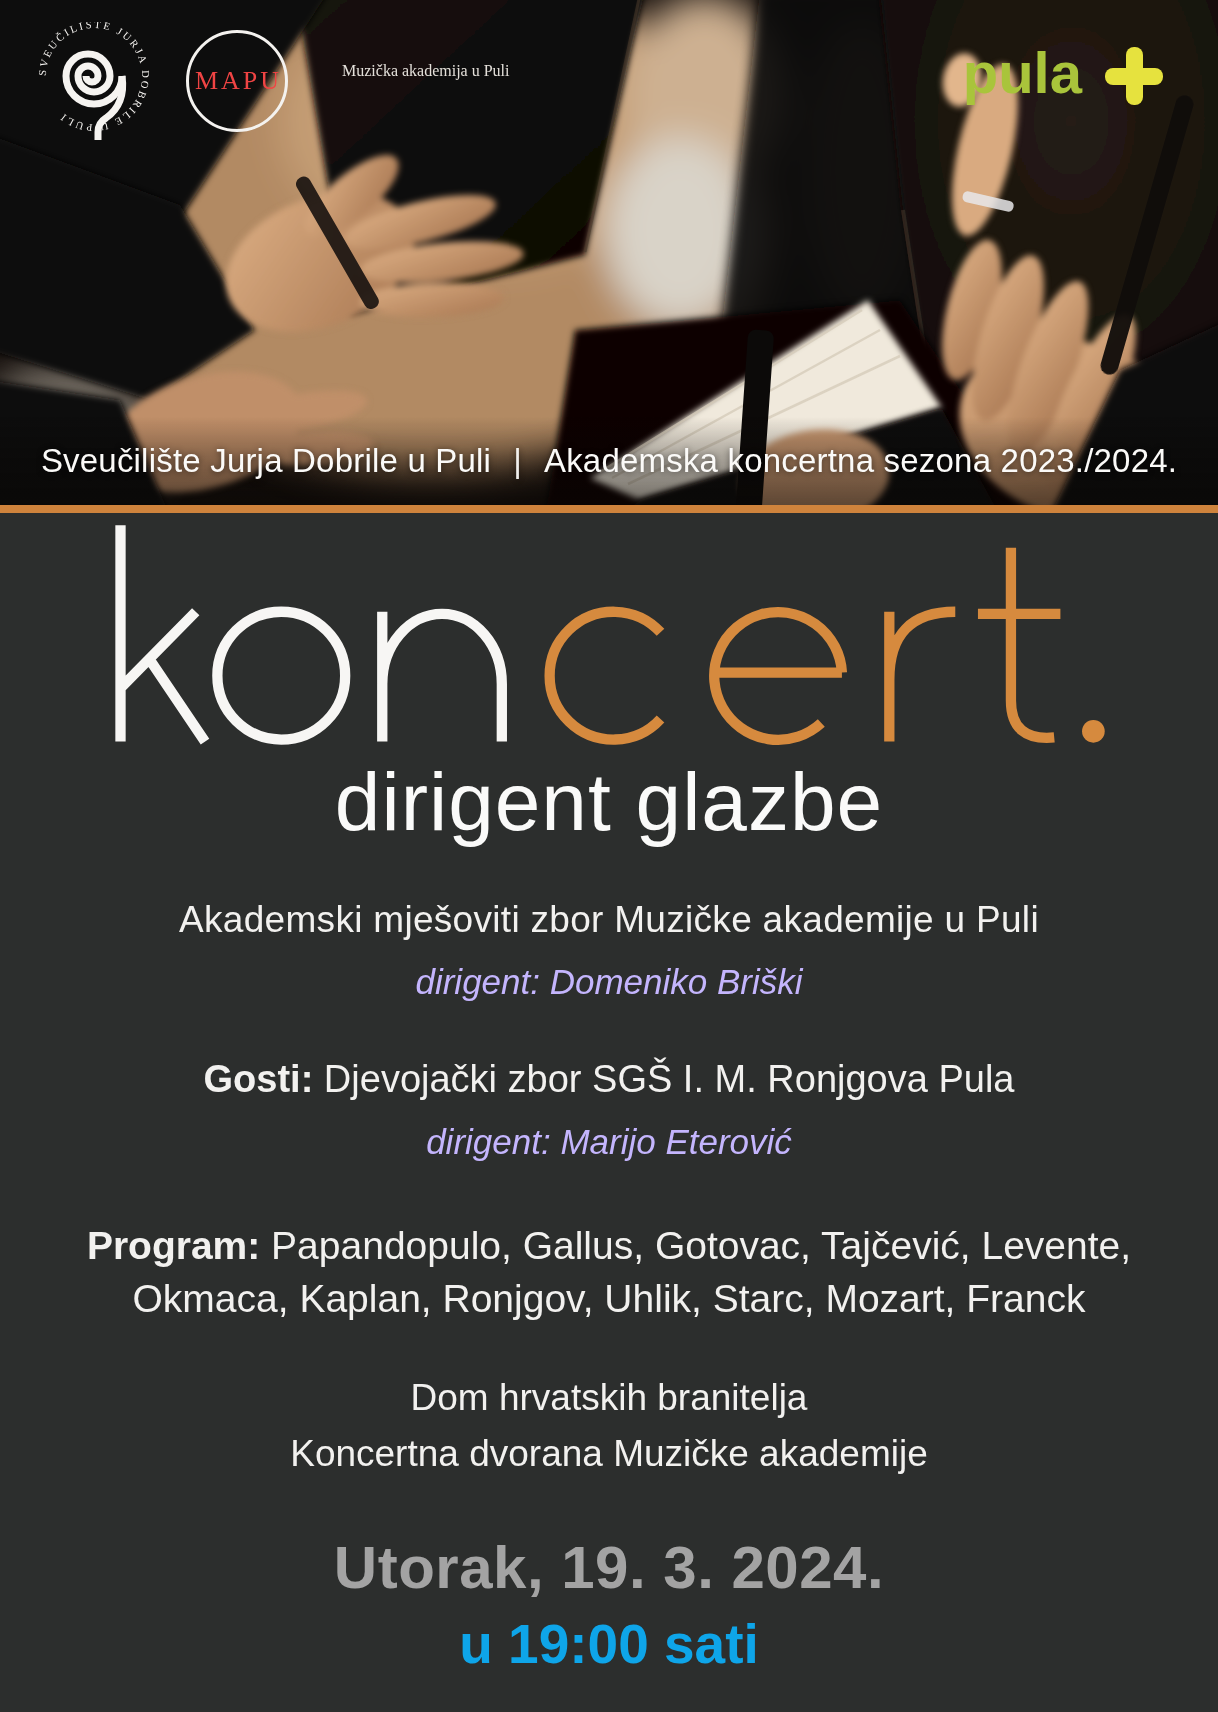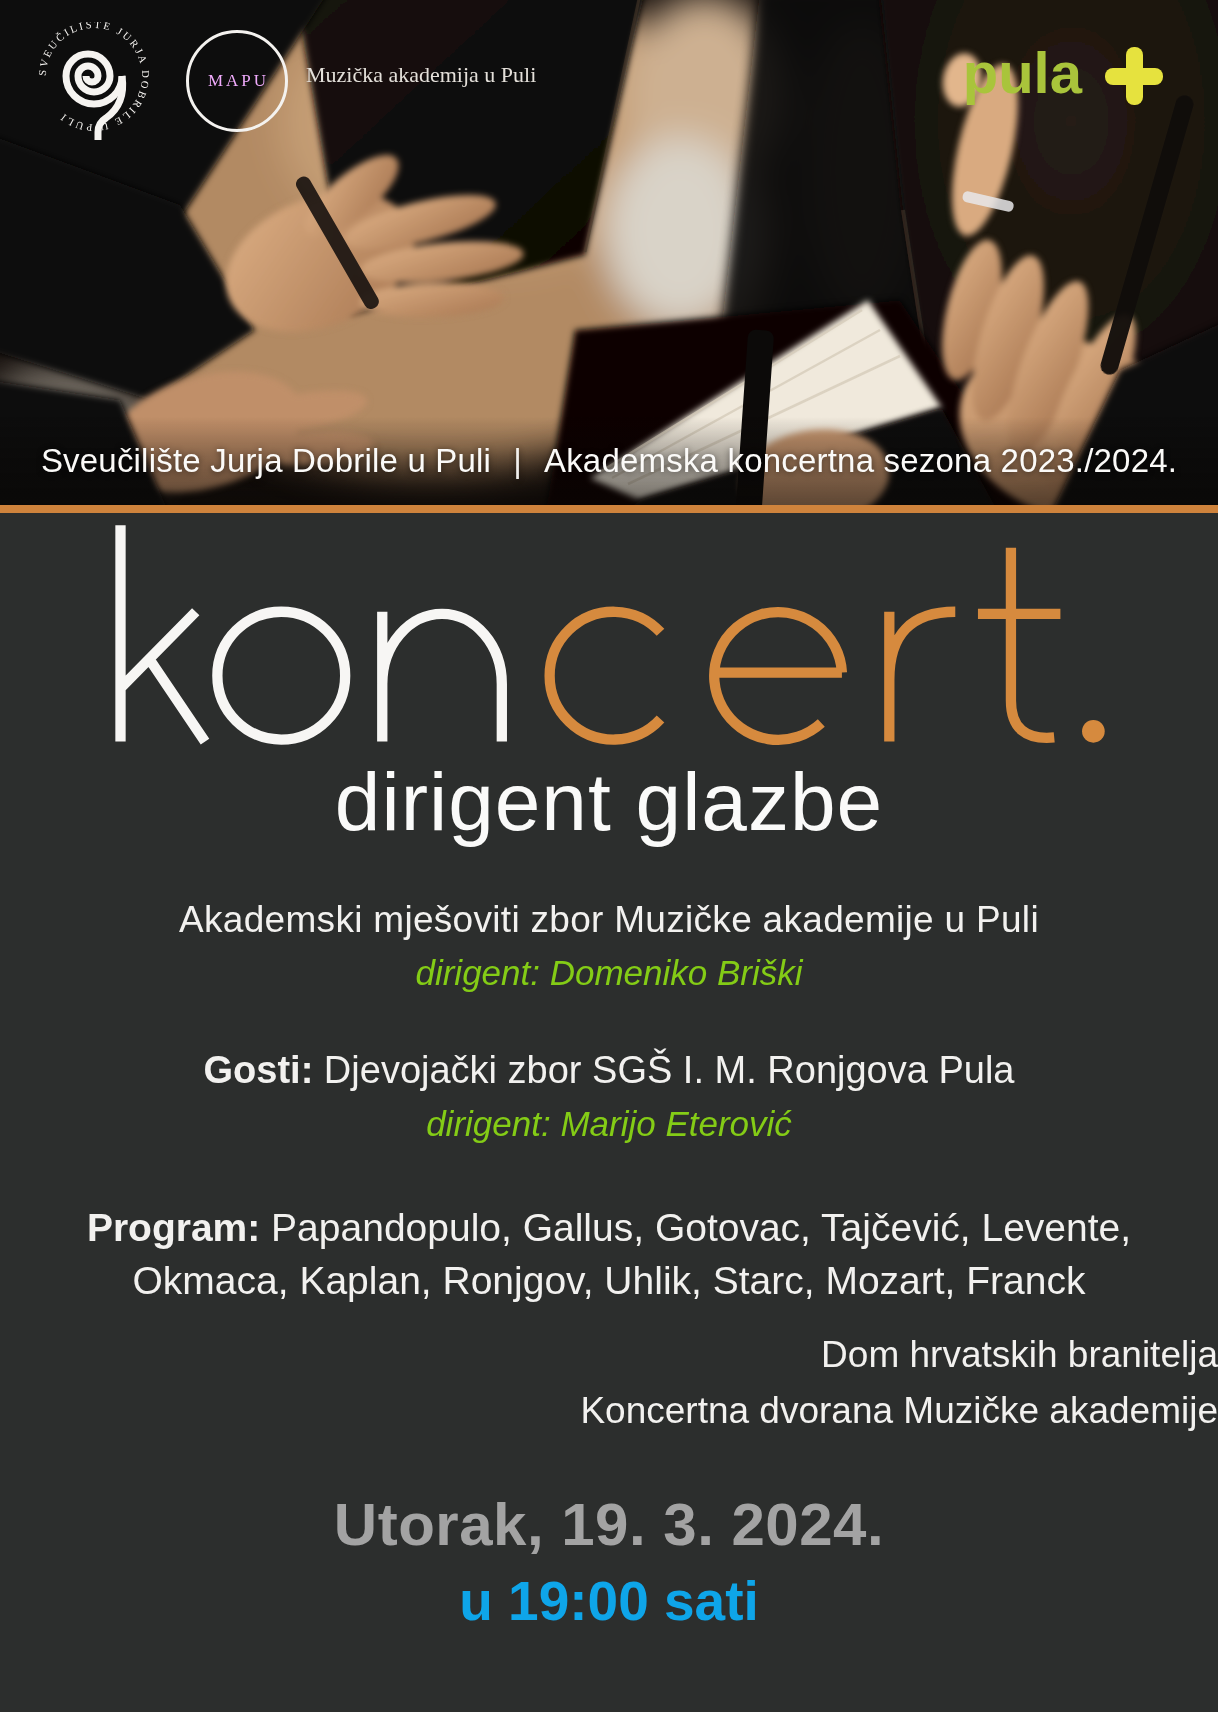--- a/index.html
+++ b/index.html
@@ -13,26 +13,26 @@
   .photo-wrap { position:relative; width:1218px; height:505px; background:#141008; }
   .photo-wrap svg.photo { position:absolute; inset:0; display:block; }
   
   .uni-logo { position:absolute; left:36px; top:22px; width:116px; height:120px; }
   .mapu-logo {
     position:absolute; left:186px; top:30px; width:102px; height:102px;
     border:3px solid #f4f2ef; border-radius:50%;
     display:flex; align-items:center; justify-content:center;
   }
   .mapu-acronym {
-    font-family:"Liberation Serif", serif; font-size:17px; letter-spacing:3px;
-    color:#f0abfc; font-weight:500; padding-left:3px;
+    font-family:"Liberation Serif", serif; font-size:26px; letter-spacing:3px;
+    color:#ef4444; font-weight:500; padding-left:3px;
   }
   .mapu-label {
     position:absolute; left:306px; top:62px;
-    font-family:"Liberation Serif", serif; font-size:22px; color:#e4e0da; font-weight:400;
+    font-family:"Liberation Serif", serif; font-size:16px; color:#e4e0da; font-weight:400;padding-left:36px;
   }
   .pula-logo { position:absolute; right:52px; top:44px; display:flex; align-items:center; gap:20px; }
   .pula-word {
     font-size:58px; font-weight:800; color:#a9c43b; letter-spacing:0;
     line-height:1; padding-bottom:6px;
   }
   .pula-plus { display:block; }
   
   .banner {
     position:absolute; left:0; right:0; bottom:0; height:88px;
@@ -45,26 +45,26 @@
   
   .divider { width:100%; height:8px; background:#cf833c; }
   
   .content { position:relative; width:100%; height:1199px; background:#2c2e2d; text-align:center; color:#f2f1ef; }
   .wordmark { display:block; width:1010px; margin:6px auto 0; }
   .subtitle {
     margin-top:-34px; font-size:82px; font-weight:200; letter-spacing:1px; color:#fafaf9;
   }
   .ensemble { margin-top:50px; }
   .ensemble-name { font-size:37px; font-weight:300; letter-spacing:.3px; }
-  .conductor { margin-top:12px; font-size:35px; font-style:italic; font-weight:300; color:#84cc16; }
+  .conductor { margin-top:21px; font-size:35px; font-style:italic; font-weight:300; color:#c4b5fd; }
   .guests { margin-top:56px; font-size:38px; font-weight:300; }
   .guests .lbl { font-weight:700; }
   .program { margin-top:58px; font-size:39px; font-weight:300; line-height:1.35;text-align:center; }
   .program .lbl { font-weight:700; }
-  .venue { margin-top:20px; font-size:37px; font-weight:300; line-height:1.5;text-align:right; }
+  .venue { margin-top:45px; font-size:37px; font-weight:300; line-height:1.5; }
   .schedule { margin-top:52px; }
   .date-line { font-size:60px; font-weight:700; color:#a3a3a3; letter-spacing:.5px; }
   .time-line { margin-top:10px; font-size:55px; font-weight:700; color:#0ea5e9; }
   .sr-only {
     position:absolute; width:1px; height:1px; overflow:hidden;
     clip:rect(0 0 0 0); white-space:nowrap;
   }
 </style>
 </head>
 <body>

